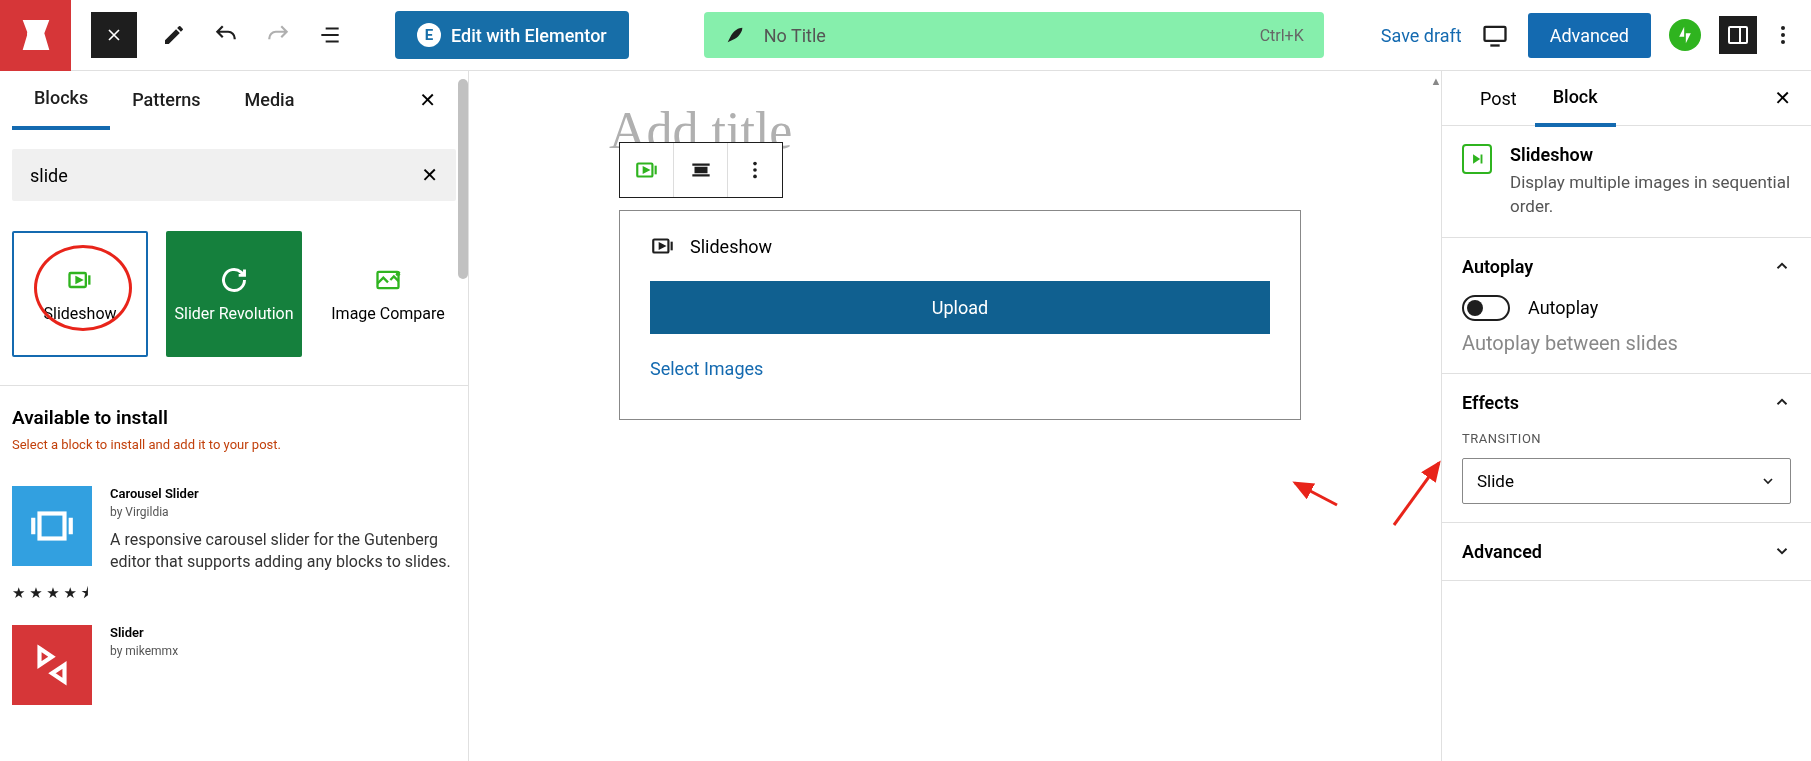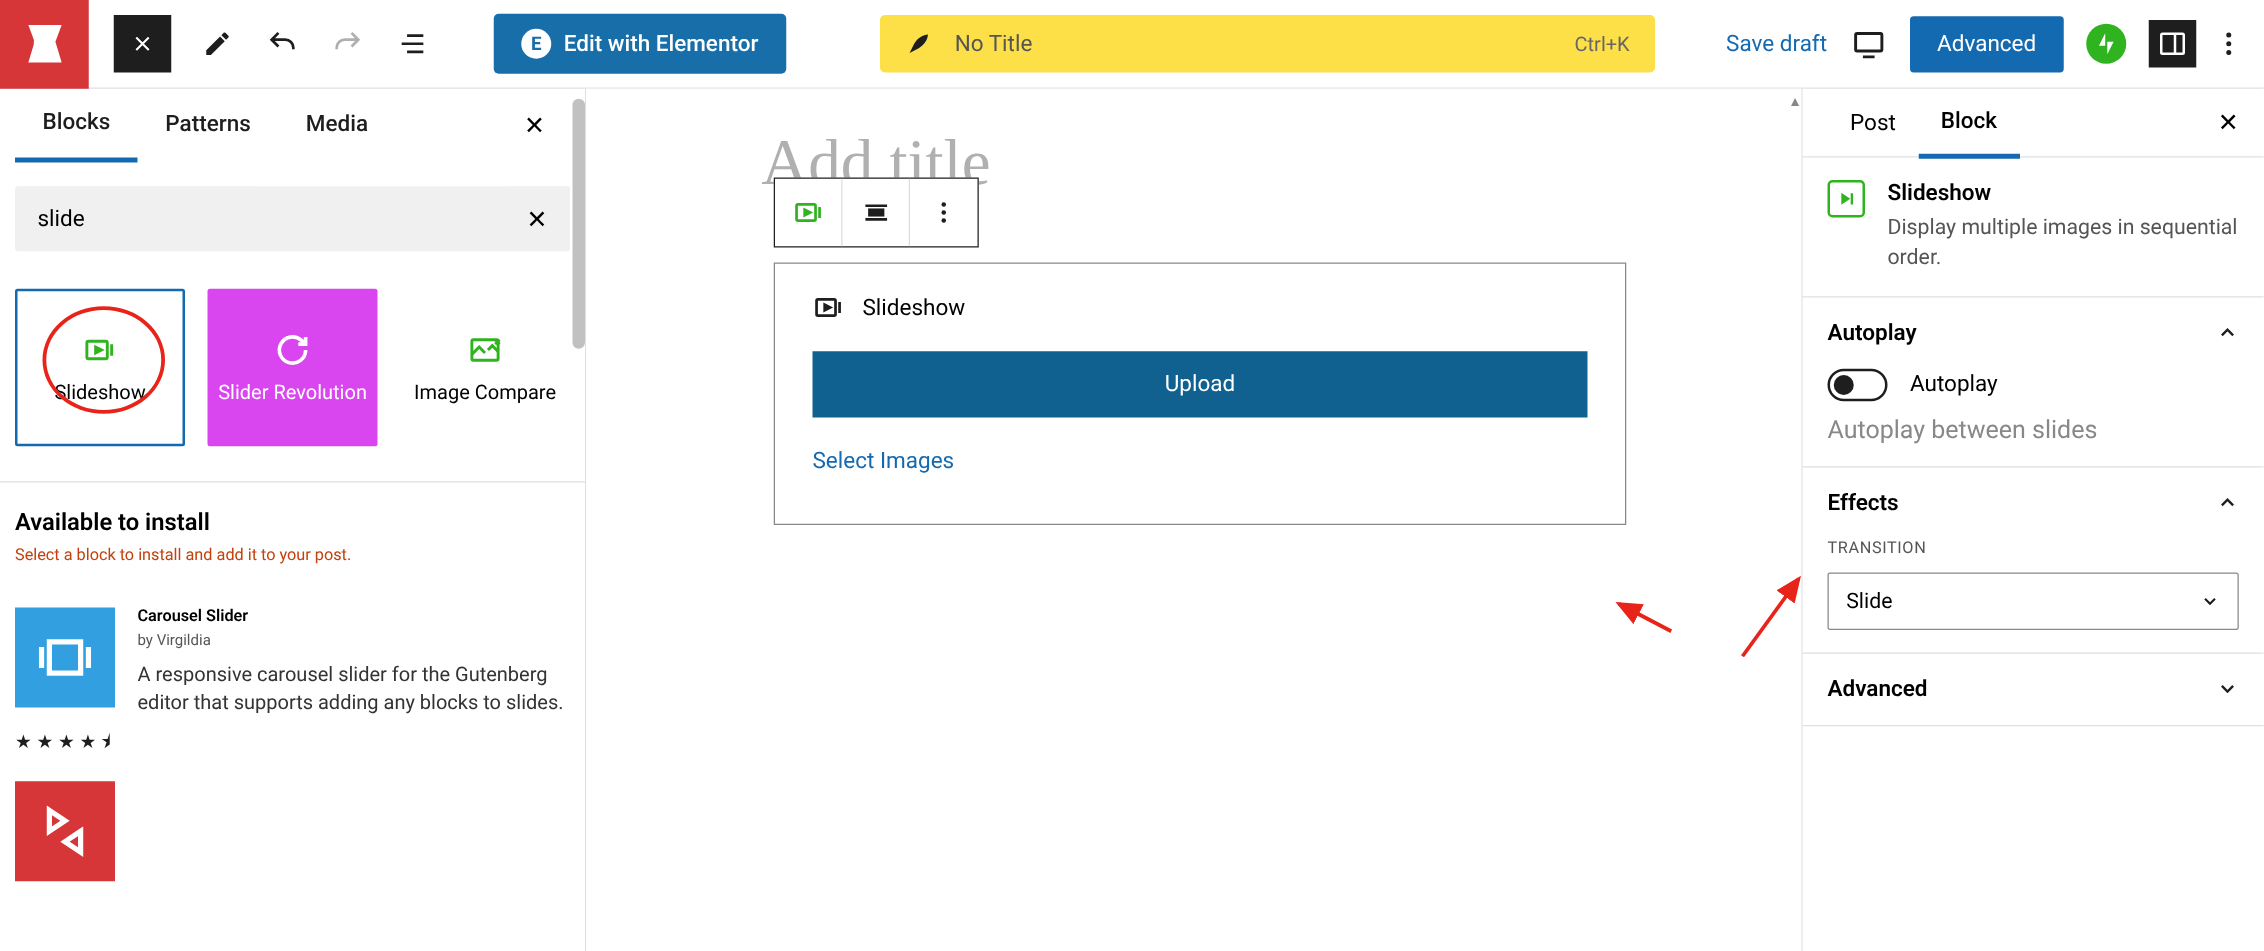--- a/index.html
+++ b/index.html
@@ -6,21 +6,21 @@
 body { background: #fff; width: 1811px; height: 761px; overflow: hidden; }
 
 
 .toolbar { height: 71px; background: #fff; display: flex; align-items: center; border-bottom: 1px solid #e0e0e0; }
 .logo-box { width: 71px; height: 71px; background: #d63638; display: flex; align-items: center; justify-content: center; }
 .logo-box svg { width: 40px; height: 40px; fill: #fff; }
 .close-btn { margin-left: 20px; width: 46px; height: 46px; background: #1e1e1e; display: flex; align-items: center; justify-content: center; color: #fff; cursor: pointer; }
 .tool-icon { margin-left: 22px; width: 30px; height: 30px; display: flex; align-items: center; justify-content: center; color: #1e1e1e; cursor: pointer; }
 .elementor-btn { margin-left: 50px; background: #176ea8; color: #fff; padding: 12px 22px; border-radius: 4px; display: flex; align-items: center; gap: 10px; cursor: pointer; font-size: 18px; font-weight: 500; }
 .elementor-btn .e-icon { width: 24px; height: 24px; background: #fff; color: #176ea8; border-radius: 50%; display: flex; align-items: center; justify-content: center; font-weight: bold; font-size: 15px; }
-.title-bar { margin-left: 75px; flex: 0 0 620px; height: 46px; background: #fde047; border-radius: 4px; display: flex; align-items: center; padding: 0 20px; color: #555; cursor: pointer; }
+.title-bar { margin-left: 75px; flex: 0 0 620px; height: 46px; background: #86efac; border-radius: 4px; display: flex; align-items: center; padding: 0 20px; color: #555; cursor: pointer; }
 .title-bar .title-icon { margin-right: 18px; }
 .title-bar .title-text { flex: 1; font-size: 18px; }
 .title-bar .shortcut { font-size: 16px; color: #666; }
 .toolbar-right { margin-left: auto; display: flex; align-items: center; gap: 18px; padding-right: 20px; }
 .save-draft { color: #146ab0; font-size: 18px; cursor: pointer; }
 .view-icon { width: 30px; height: 30px; display: flex; align-items: center; justify-content: center; cursor: pointer; }
 .publish-btn { background: #146ab0; color: #fff; padding: 12px 22px; border-radius: 3px; font-size: 18px; cursor: pointer; }
 .jetpack-icon { width: 32px; height: 32px; background: #2fb41f; border-radius: 50%; display: flex; align-items: center; justify-content: center; cursor: pointer; }
 .sidebar-toggle { width: 38px; height: 38px; background: #1e1e1e; display: flex; align-items: center; justify-content: center; cursor: pointer; }
 .more-icon { cursor: pointer; padding: 0 5px; }
@@ -34,21 +34,21 @@
 .tabs { display: flex; align-items: center; padding: 0 12px; height: 58px; border-bottom: 1px solid transparent; position: relative; }
 .tab { padding: 18px 22px; font-size: 18px; font-weight: 500; cursor: pointer; color: #1e1e1e; }
 .tab.active { border-bottom: 4px solid #146ab0; }
 .tab-close { margin-left: auto; margin-right: 20px; cursor: pointer; font-size: 20px; }
 .search-box { margin: 20px 12px 12px; background: #f0f0f0; display: flex; align-items: center; padding: 14px 18px; border-radius: 2px; }
 .search-box input { flex: 1; background: transparent; border: none; font-size: 18px; outline: none; }
 .search-box .clear { cursor: pointer; font-size: 20px; }
 .blocks-grid { display: flex; gap: 18px; padding: 18px 12px 28px; }
 .block-item { width: 140px; height: 126px; display: flex; flex-direction: column; align-items: center; justify-content: center; gap: 8px; cursor: pointer; font-size: 16px; text-align: center; border-radius: 2px; position: relative; }
 .block-item.selected { border: 2px solid #146ab0; }
-.block-item.purple { background: #d946ef; color: #fff; }
+.block-item.purple { background: #15803d; color: #fff; }
 .block-item .block-icon { width: 32px; height: 32px; display: flex; align-items: center; justify-content: center; }
 .block-item .block-label { line-height: 1.3; padding: 0 4px; }
 .circle-annotation { position: absolute; width: 98px; height: 86px; border: 3px solid #e8241a; border-radius: 50%; top: 12px; left: 20px; pointer-events: none; }
 .divider { height: 1px; background: #e0e0e0; margin: 0; }
 .install-section { padding: 20px 12px; }
 .install-title { font-size: 19px; font-weight: 600; margin-bottom: 8px; }
 .install-desc { font-size: 13px; color: #c2410c; margin-bottom: 34px; }
 .install-item { display: flex; gap: 18px; margin-bottom: 24px; }
 .install-thumb { width: 80px; height: 80px; flex-shrink: 0; display: flex; align-items: center; justify-content: center; }
 .install-body { flex: 1; }
@@ -241,20 +241,24 @@
         </div>
       </div>
       <div class="stars" style="margin:-16px 0 18px 0;">★ ★ ★ ★ ⯨</div>
 
       <div class="install-item">
         <div class="install-thumb" style="background:#d63638">
           <svg width="50" height="50" viewBox="0 0 24 24" fill="none" stroke="#fff" stroke-width="2">
               <path d="M6 4l6 4-6 4zM18 12l-6 4 6 4z"></path>
             </svg>
         </div>
+        <div class="install-body">
+          <div class="install-name">Slider</div>
+          <div class="install-author">by mikemmx</div>
+        </div>
       </div>
     </div>
   </div>
 
   <div class="canvas">
     <div class="canvas-scroll">
         <span class="canvas-uparr">▲</span>
       </div>
     <div class="canvas-inner">
       <div class="add-title">Add title</div>

